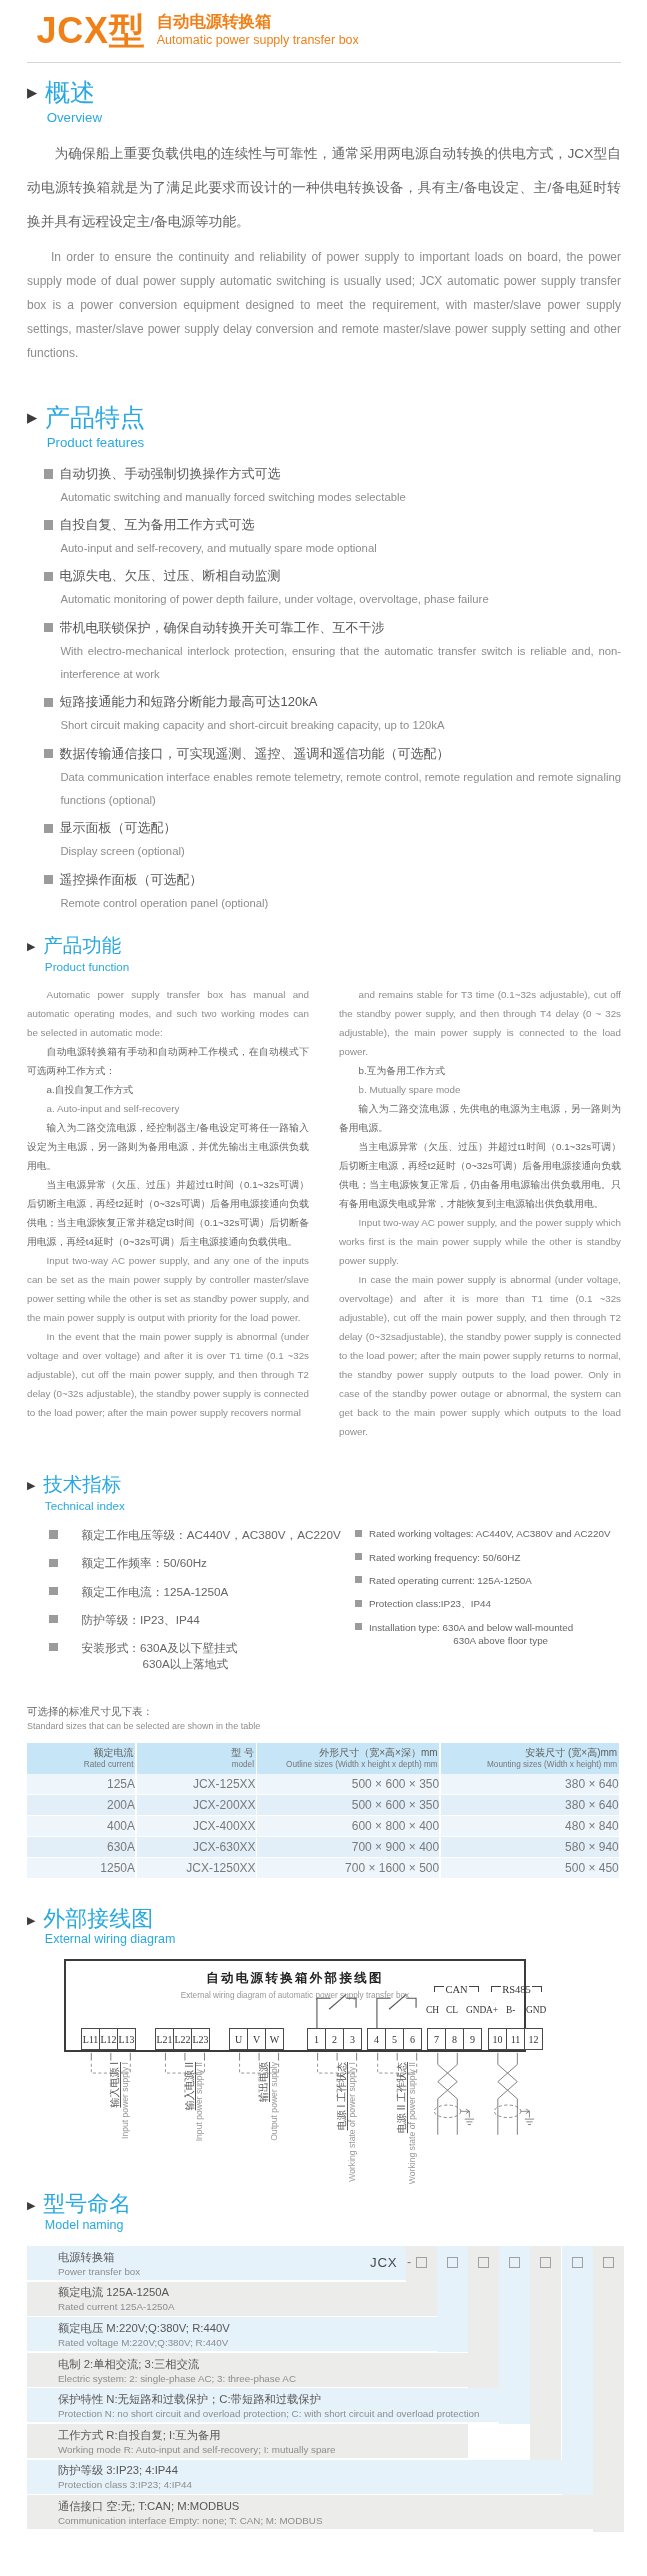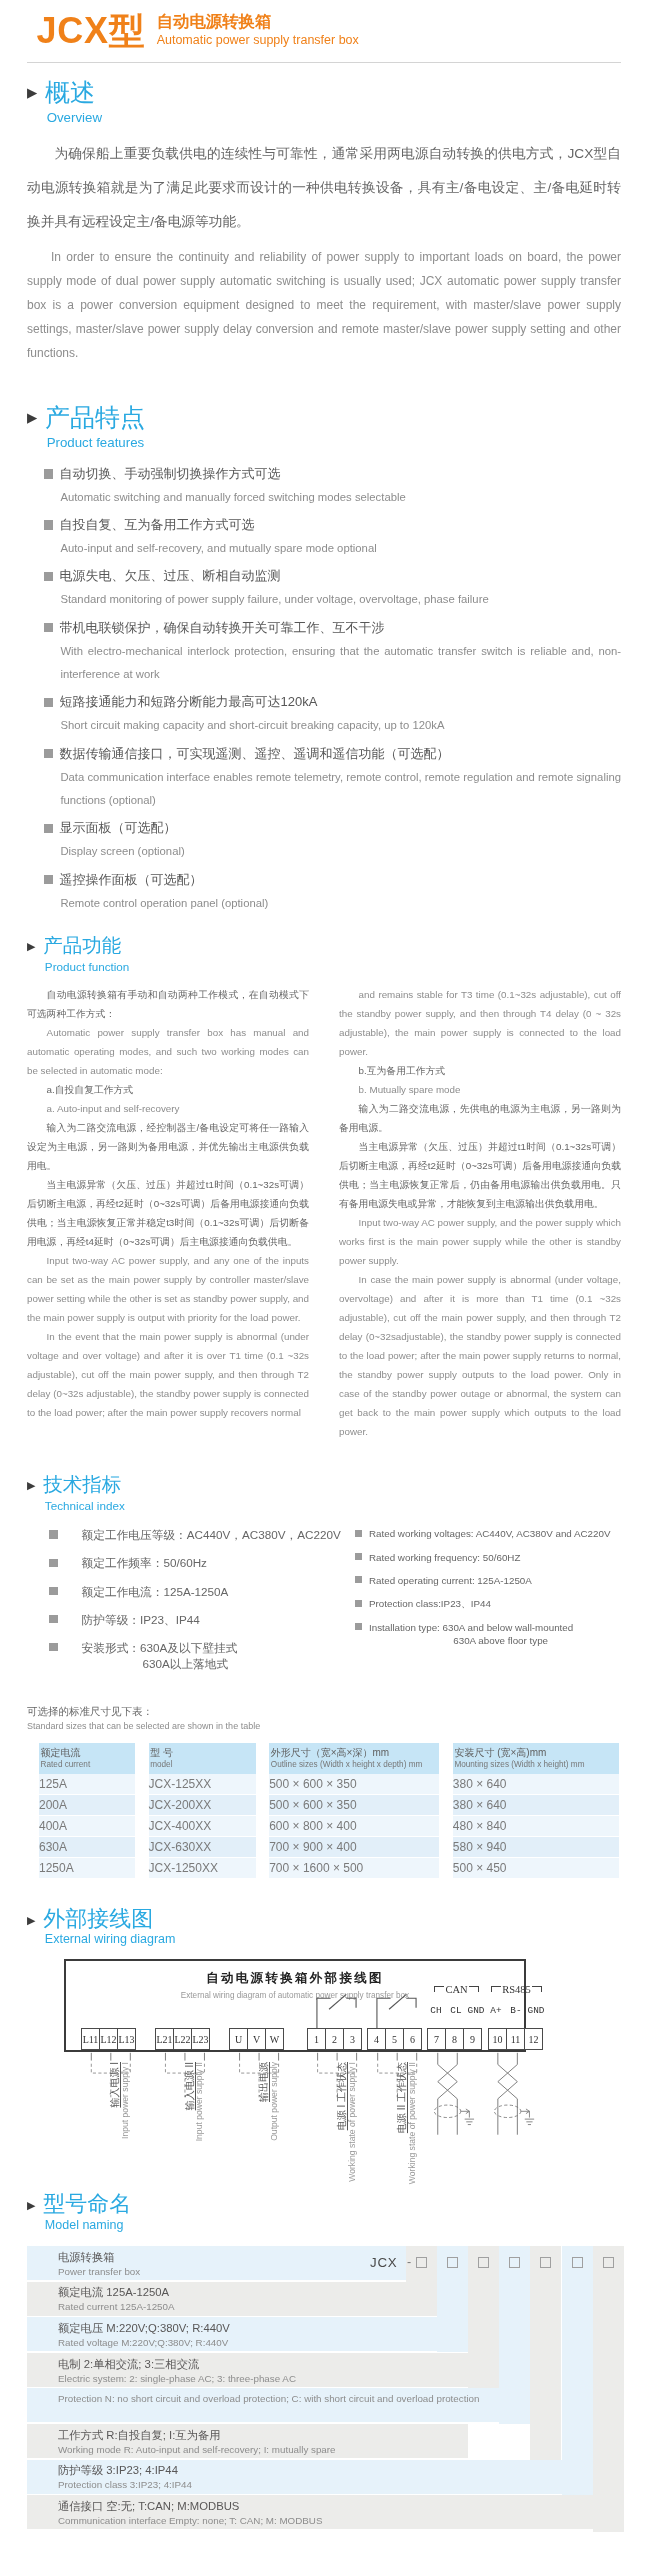--- a/index.html
+++ b/index.html
@@ -53,38 +53,38 @@
   .tech-right .tech-item .sq { width:7px; height:7px; margin-top:2.3px; }
   .tech-l2 { padding-left:5.2em; }
   .tech-right .tech-l2 { padding-left:8.6em; }
 
   
   .note-zh { margin-top:20px; font-size:10.5px; color:#666; line-height:15.6px; }
   .note-en { font-size:9px; color:#8d8d8d; line-height:13.3px; }
   .stable { margin-top:9.4px; width:592px; }
   .srow { display:grid; grid-template-columns:108px 119px 182px 178px; gap:1.6px; margin-bottom:0.8px; }
   .shead .scell { background:#c6e5f6; padding:3.9px 1.6px; }
-  .scell { text-align:left;margin-left:12px; }
+  .scell { text-align:right; }
   .sh-zh { font-size:10px; color:#5f5f5f; line-height:13.3px; }
   .sh-en { font-size:8.2px; color:#777; line-height:10px; }
   .sbody .srow:nth-of-type(odd) .scell { background:#eef6fc; }
   .sbody .srow:nth-of-type(even) .scell { background:#e2eff9; }
   .sbody .scell { font-size:12px; color:#7a7a7a; line-height:20px; height:20px; }
 
   
   .dia-wrap { position:relative; margin-left:37px; margin-top:11px; width:515px; height:228px; }
   .dia-box { position:absolute; left:0; top:0; width:462px; height:93px; border:2.3px solid #3b3b3b; background:#fff; }
   .dia-title-zh { position:absolute; top:9.4px; width:100%; text-align:center; font-size:12.5px; font-weight:bold; color:#222; letter-spacing:2.3px; }
   .dia-title-en { position:absolute; top:30px; width:100%; text-align:center; font-size:8.2px; color:#999; }
   .tgroup { position:absolute; bottom:-0.8px; display:flex; }
   .cell { width:19px; height:22.6px; border:1px solid #4a4a4a; margin-right:-1px; background:#fff;
           display:flex; align-items:center; justify-content:center;
           font-family:"Liberation Serif", serif; font-size:10px; color:#333; }
   .pins { position:absolute; top:44px; width:61px; display:flex; }
-  .pin { width:20px; text-align:center; font-family:Liberation Mono, monospace; font-size:9.4px; color:#333; }
+  .pin { width:20px; font-family:Liberation Serif, serif; font-size:9.4px; color:#333; }
   .bus { position:absolute; top:24px; width:61px; display:flex; justify-content:center; align-items:flex-start; }
   .bus-txt { font-family:"Liberation Serif", serif; font-size:10.5px; color:#333; line-height:10px; margin:0 1.6px; }
   .corner-l { width:10px; height:6.2px; border-top:1px solid #444; border-left:1px solid #444; margin-top:1.6px; }
   .corner-r { width:10px; height:6.2px; border-top:1px solid #444; border-right:1px solid #444; margin-top:1.6px; }
   .sw-svg { position:absolute; bottom:22px; }
   .under-svg { position:absolute; left:0; top:93px; }
   .wlab { position:absolute; white-space:nowrap; transform:rotate(-90deg) translateX(-100%); transform-origin:0 0; }
   .wlab-zh { font-size:10px; color:#555; text-decoration:underline; text-underline-offset:2.3px; }
   .wlab-en { font-size:8.6px; color:#9a9a9a; }
 
@@ -166,21 +166,21 @@
           <span>自投自复、互为备用工作方式可选</span>
         </div>
         <div class="feat-en">Auto-input and self-recovery, and mutually spare mode optional</div>
       </div>
 
       <div class="feat">
         <div class="feat-zh">
           <span class="sq"></span>
           <span>电源失电、欠压、过压、断相自动监测</span>
         </div>
-        <div class="feat-en">Standard monitoring of power supply failure, under voltage, overvoltage, phase failure</div>
+        <div class="feat-en">Automatic monitoring of power depth failure, under voltage, overvoltage, phase failure</div>
       </div>
 
       <div class="feat">
         <div class="feat-zh">
           <span class="sq"></span>
           <span>带机电联锁保护，确保自动转换开关可靠工作、互不干涉</span>
         </div>
         <div class="feat-en">With electro-mechanical interlock protection, ensuring that the automatic transfer switch is reliable and, non-interference at work</div>
       </div>
 
@@ -221,23 +221,23 @@
   <div class="sec sec-mid" style="margin-top:17px;">
     <span class="arr">▶</span>
     <div>
       <div class="sec-zh-mid">产品功能</div>
       <div class="sec-en-mid" style="margin-left:1.6px;">Product function</div>
     </div>
   </div>
   <div class="fn-cols">
     <div class="fn-col">
 
+        <p class="fn"><span class="fn-zh"></span><span class="fn-en">Automatic power supply transfer box has manual and automatic operating modes, and such two working modes can be selected in automatic mode:</span></p>
+
         <p class="fn"><span class="fn-zh">自动电源转换箱有手动和自动两种工作模式，在自动模式下可选两种工作方式：</span><span class="fn-en"></span></p>
-
-        <p class="fn"><span class="fn-zh"></span><span class="fn-en">Automatic power supply transfer box has manual and automatic operating modes, and such two working modes can be selected in automatic mode:</span></p>
 
         <p class="fn"><span class="fn-zh">a.自投自复工作方式</span><span class="fn-en"></span></p>
 
         <p class="fn"><span class="fn-zh"></span><span class="fn-en">a. Auto-input and self-recovery</span></p>
 
         <p class="fn"><span class="fn-zh">输入为二路交流电源，经控制器主/备电设定可将任一路输入设定为主电源，另一路则为备用电源，并优先输出主电源供负载用电。</span><span class="fn-en"></span></p>
 
         <p class="fn"><span class="fn-zh">当主电源异常（欠压、过压）并超过t1时间（0.1~32s可调）后切断主电源，再经t2延时（0~32s可调）后备用电源接通向负载供电；当主电源恢复正常并稳定t3时间（0.1~32s可调）后切断备用电源，再经t4延时（0~32s可调）后主电源接通向负载供电。</span><span class="fn-en"></span></p>
 
         <p class="fn"><span class="fn-zh"></span><span class="fn-en">Input two-way AC power supply, and any one of the inputs can be set as the main power supply by controller master/slave power setting while the other is set as standby power supply, and the main power supply is output with priority for the load power.</span></p>
@@ -597,20 +597,21 @@
           <div class="nrow-zh">额定电压  M:220V;Q:380V; R:440V</div>
           <div class="nrow-en">Rated voltage  M:220V;Q:380V; R:440V</div>
         </div>
 
         <div class="nrow">
           <div class="nrow-zh">电制  2:单相交流; 3:三相交流</div>
           <div class="nrow-en">Electric system:  2: single-phase AC; 3: three-phase AC</div>
         </div>
 
         <div class="nrow">
+          <div class="nrow-zh">保护特性  N:无短路和过载保护；C:带短路和过载保护</div>
           <div class="nrow-en">Protection  N: no short circuit and overload protection; C: with short circuit and overload protection</div>
         </div>
 
         <div class="nrow">
           <div class="nrow-zh">工作方式  R:自投自复; I:互为备用</div>
           <div class="nrow-en">Working mode  R: Auto-input and self-recovery; I: mutually spare</div>
         </div>
 
         <div class="nrow">
           <div class="nrow-zh">防护等级  3:IP23; 4:IP44</div>

